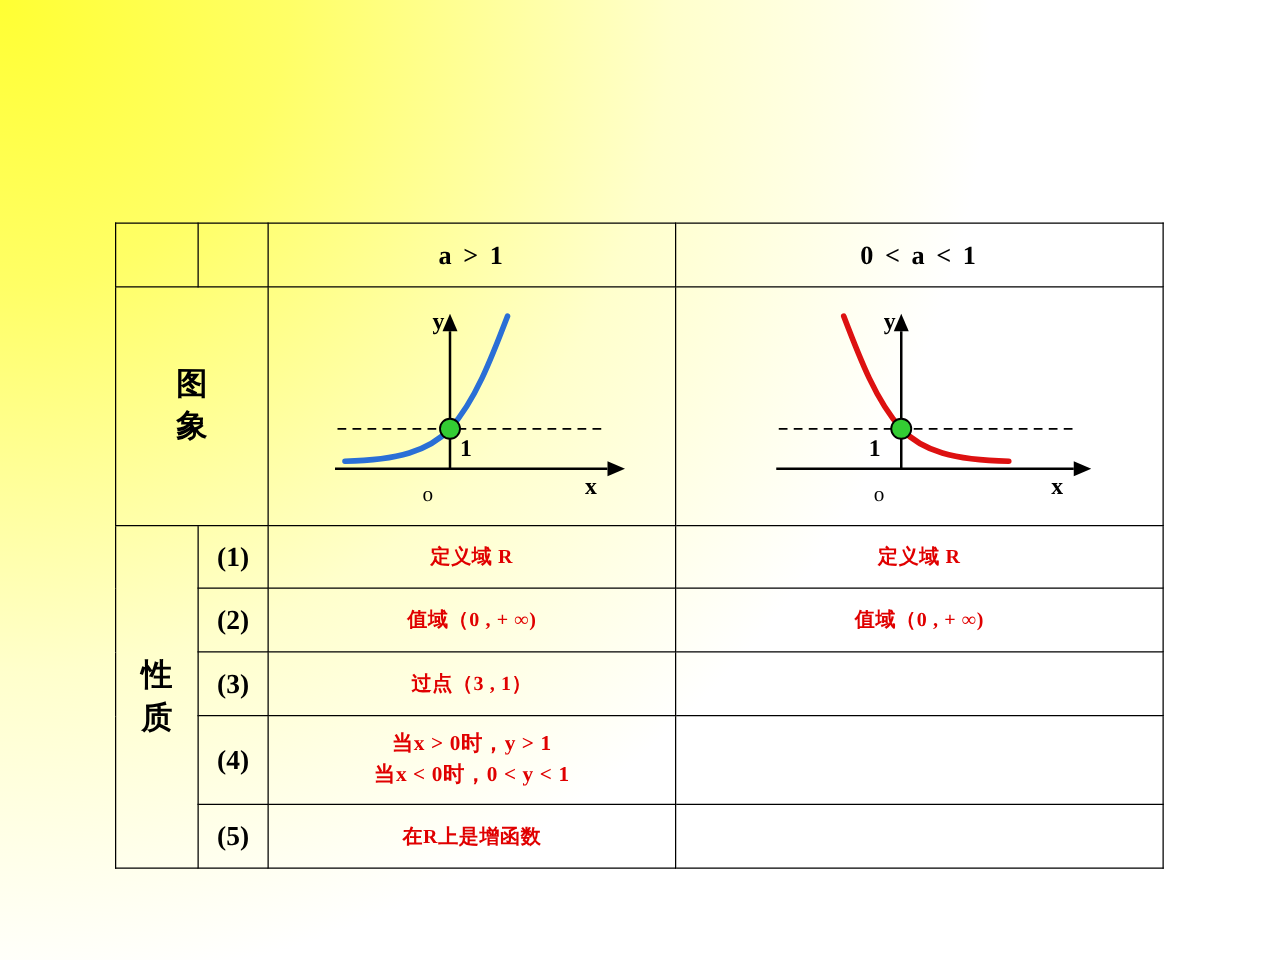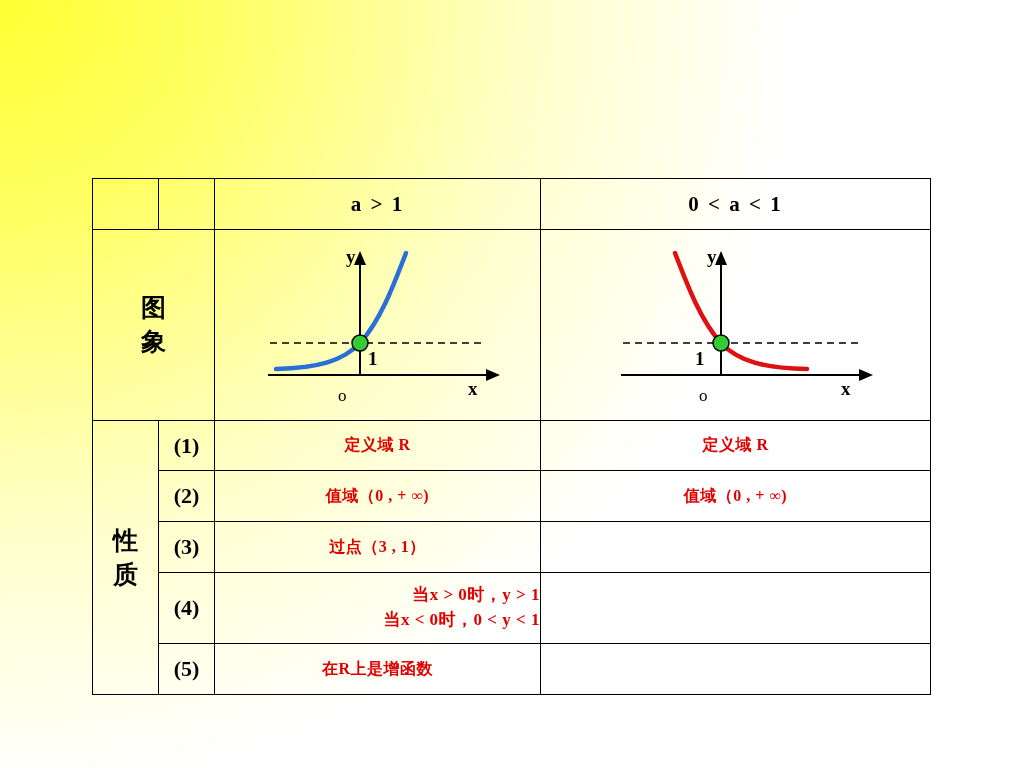--- a/index.html
+++ b/index.html
@@ -78,21 +78,21 @@
   .prop {
     color: #e00000;
     font-size: 16px;
     font-weight: bold;
     letter-spacing: 0.5px;
     padding: 7px 0;
   }
   .prop.small {
     font-size: 17px;
     line-height: 1.45;
-    text-align: right;
+    text-align: center;
   }
   .graph-cell { height: 190px; }
   .r1 { height: 49px; }
   .r2 { height: 50px; }
   .r3 { height: 50px; }
   .r4 { height: 70px; }
   .r5 { height: 50px; }
 
   .graph-wrap {
     width: 100%;

